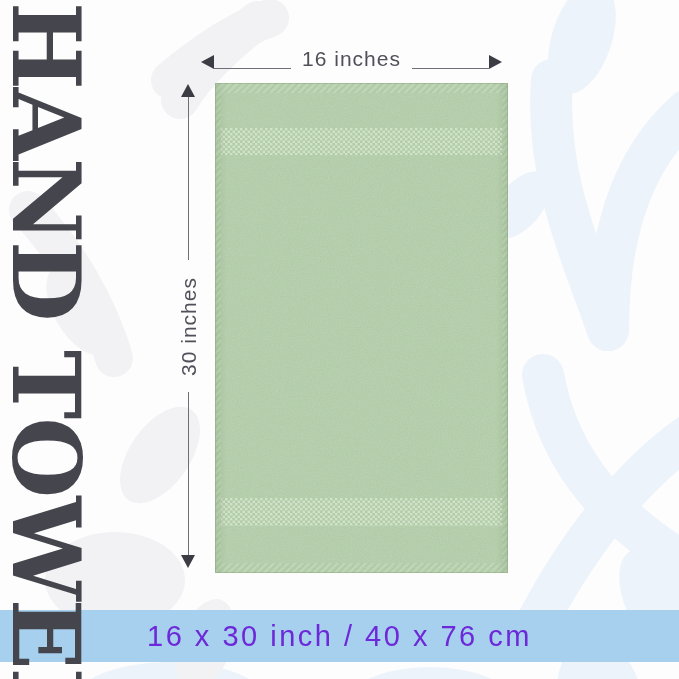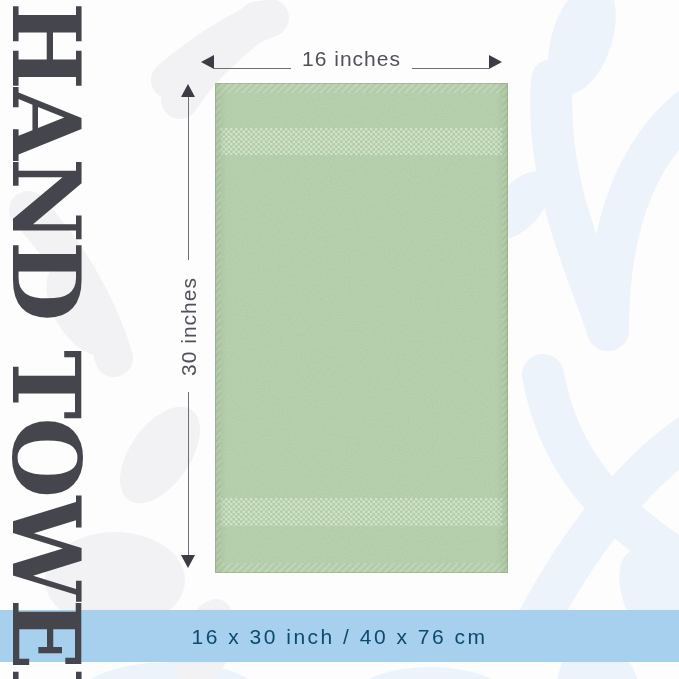--- a/index.html
+++ b/index.html
@@ -52,21 +52,21 @@
   .ah-up   {border-width:0 7px 13px 7px;border-color:transparent transparent #3c3c44 transparent;}
   .ah-down {border-width:13px 7px 0 7px;border-color:#3c3c44 transparent transparent transparent;}
 
   
   .size-bar{
     position:absolute;left:0;top:610px;width:679px;height:52px;
     background:#a6d0ee;display:flex;align-items:center;justify-content:center;
     z-index:2;
   }
   .size-bar span{
-    font-size:21px;color:#0c4a6e;letter-spacing:2.5px;line-height:1;
+    font-size:29px;color:#6d28d9;letter-spacing:2.5px;line-height:1;
   }
 </style>
 </head>
 <body>
 
 <div class="canvas">
 
   <svg class="watermark" width="679" height="679" viewBox="0 0 679 679" aria-hidden="true">
     <g fill="none" stroke="#ecf3fa" stroke-width="42" stroke-linecap="round">
       <path d="M608 330 C 608 240 630 160 688 110"></path>

